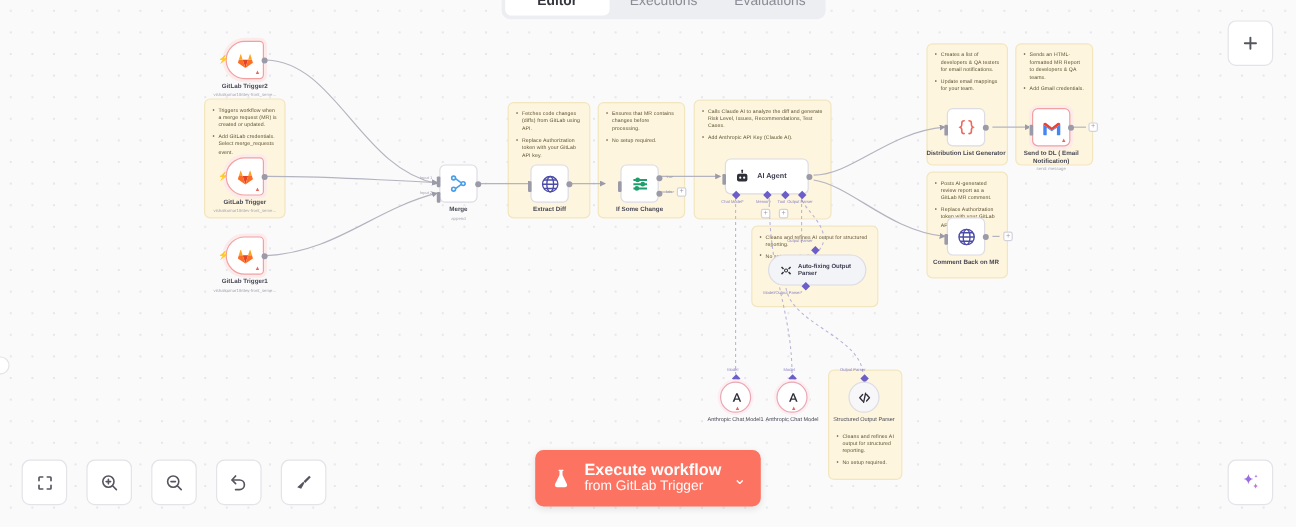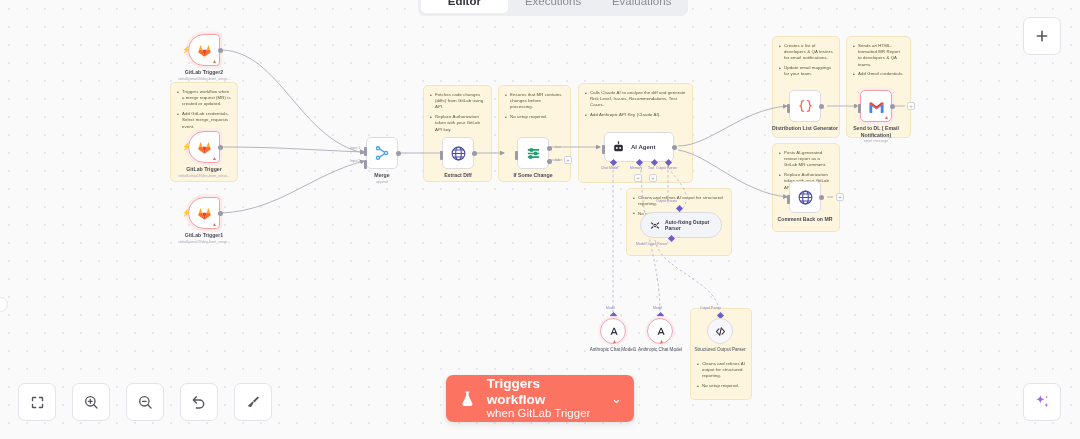--- a/index.html
+++ b/index.html
@@ -500,17 +500,17 @@
     </svg>
 </div>
 
 <div id="leftnub"></div>
 
 <div id="execbar">
   <svg width="19" height="21" viewBox="0 0 24 24" fill="#fff">
       <path d="M9.5 3h5v1.4h-.9v4.2l4.6 9.4A2.4 2.4 0 0 1 16 21.5H8a2.4 2.4 0 0 1-2.2-3.5l4.6-9.4V4.4h-.9z"></path>
     </svg>
   <div>
-    <div class="t1">Triggers workflow</div>
-    <div class="t2">when GitLab Trigger</div>
+    <div class="t1">Execute workflow</div>
+    <div class="t2">from GitLab Trigger</div>
   </div>
   <span class="chev">⌄</span>
 </div>
 
 </body></html>

